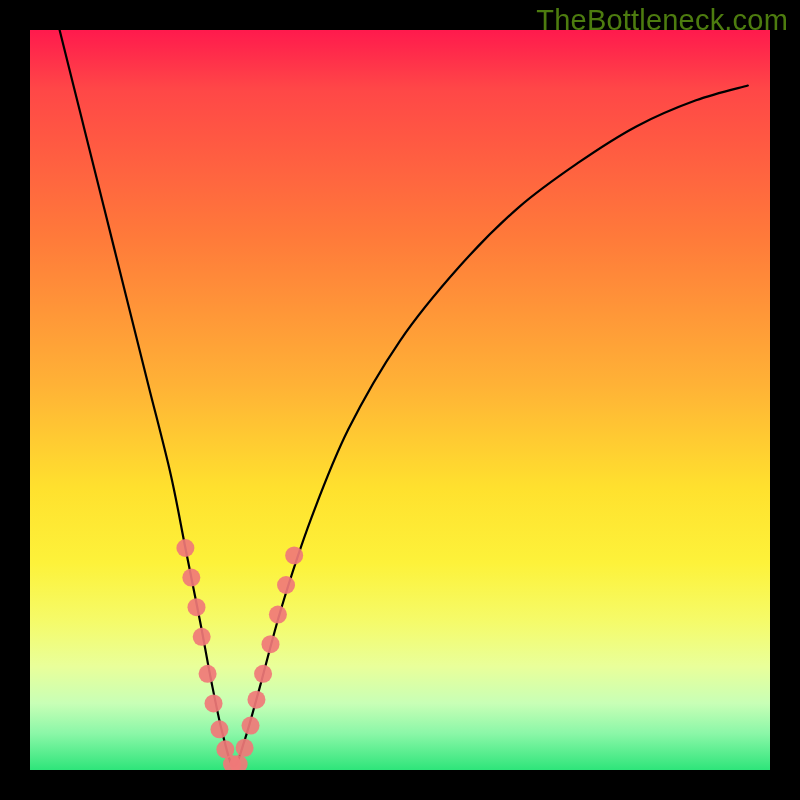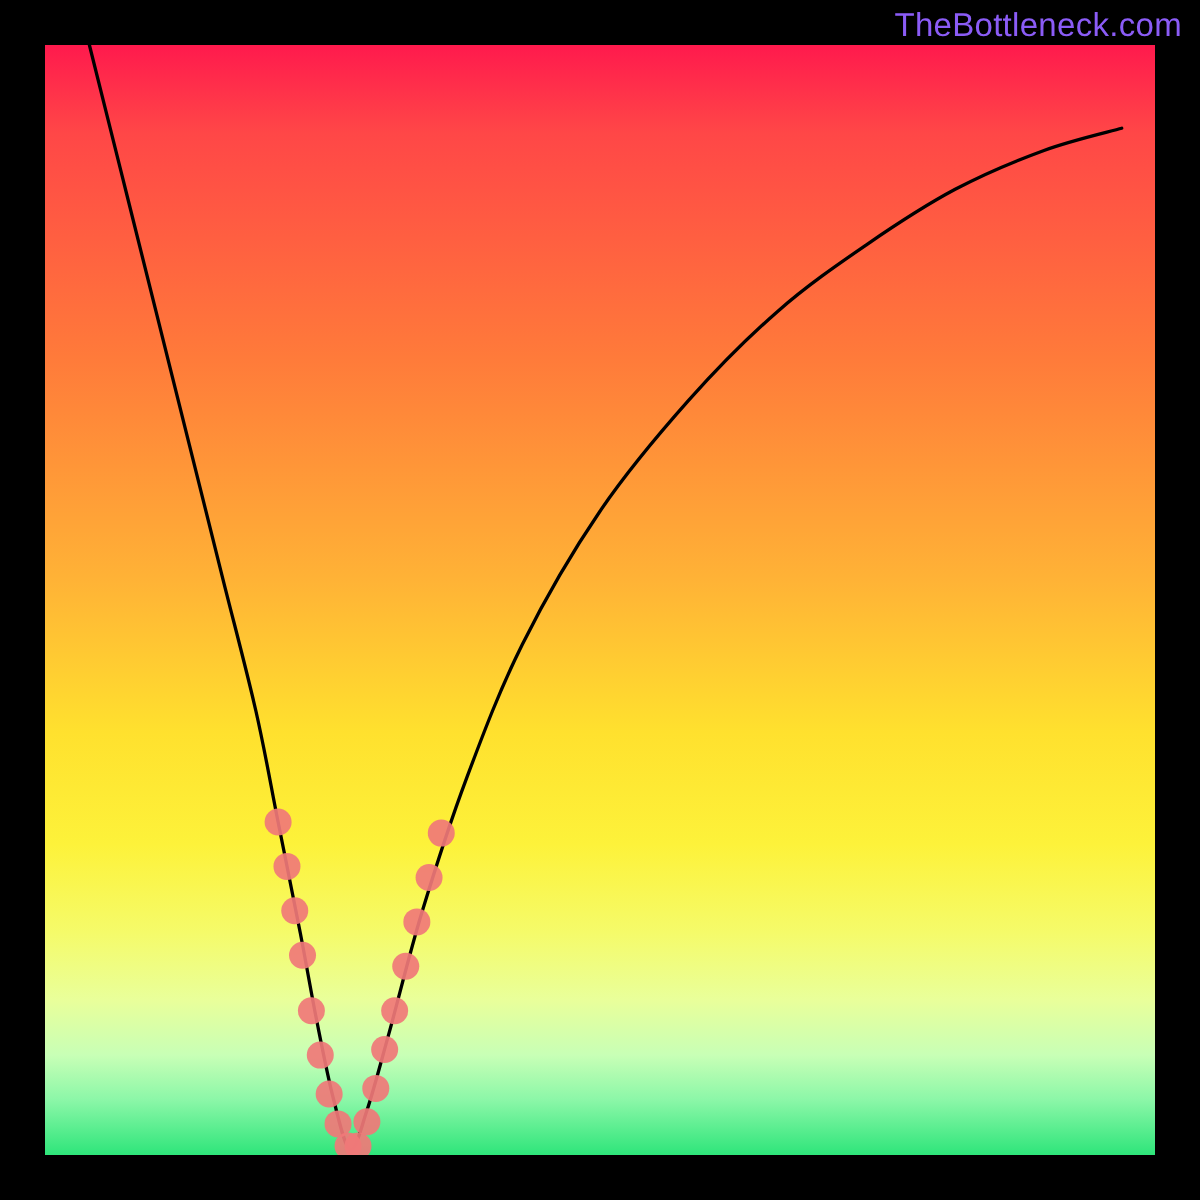--- a/index.html
+++ b/index.html
@@ -34,22 +34,22 @@
       #e9ff9a 86%,
       #c8ffb6 91%,
       #8cf7a8 95%,
       #2ee57a 100%
     );
   }
   .watermark {
     position: absolute;
     top: 4px;
     right: 12px;
-    color: #8b5cf6;
-    font-size: 22px;
+    color: #4d7c0f;
+    font-size: 29px;
     font-weight: 400;
     letter-spacing: 0.2px;
     user-select: none;
   }
   svg.curve {
     position: absolute;
     inset: 0;
   }
 </style>
 </head>

